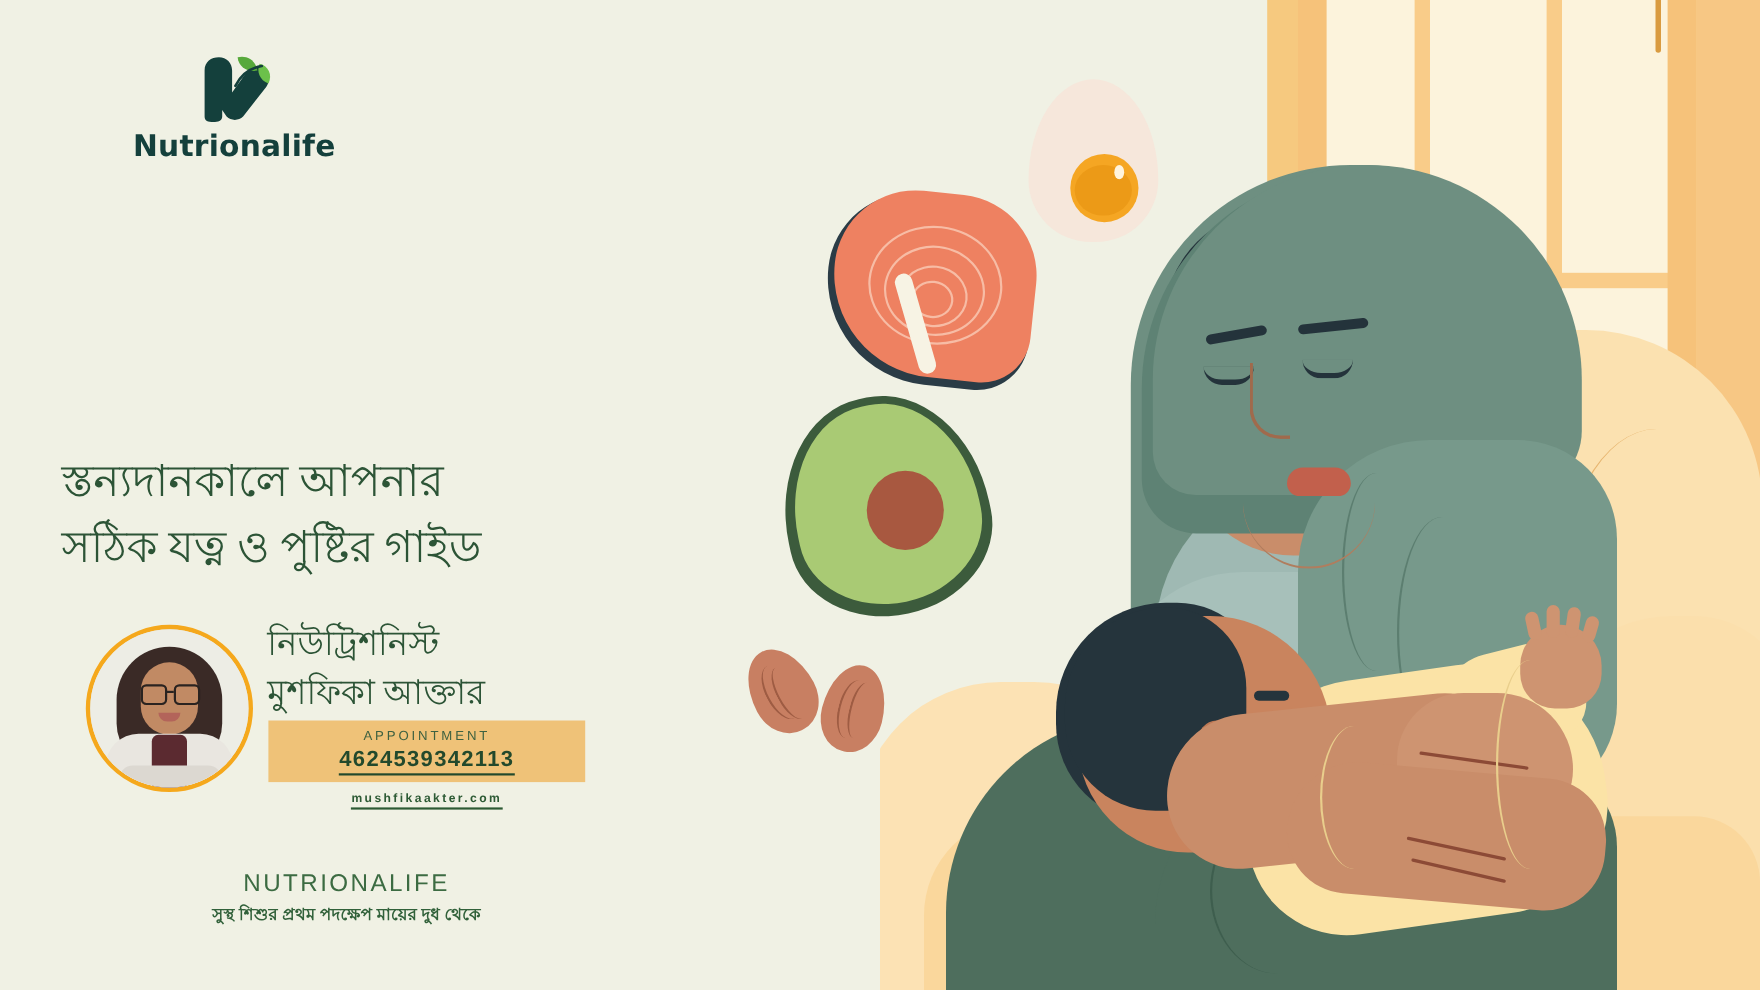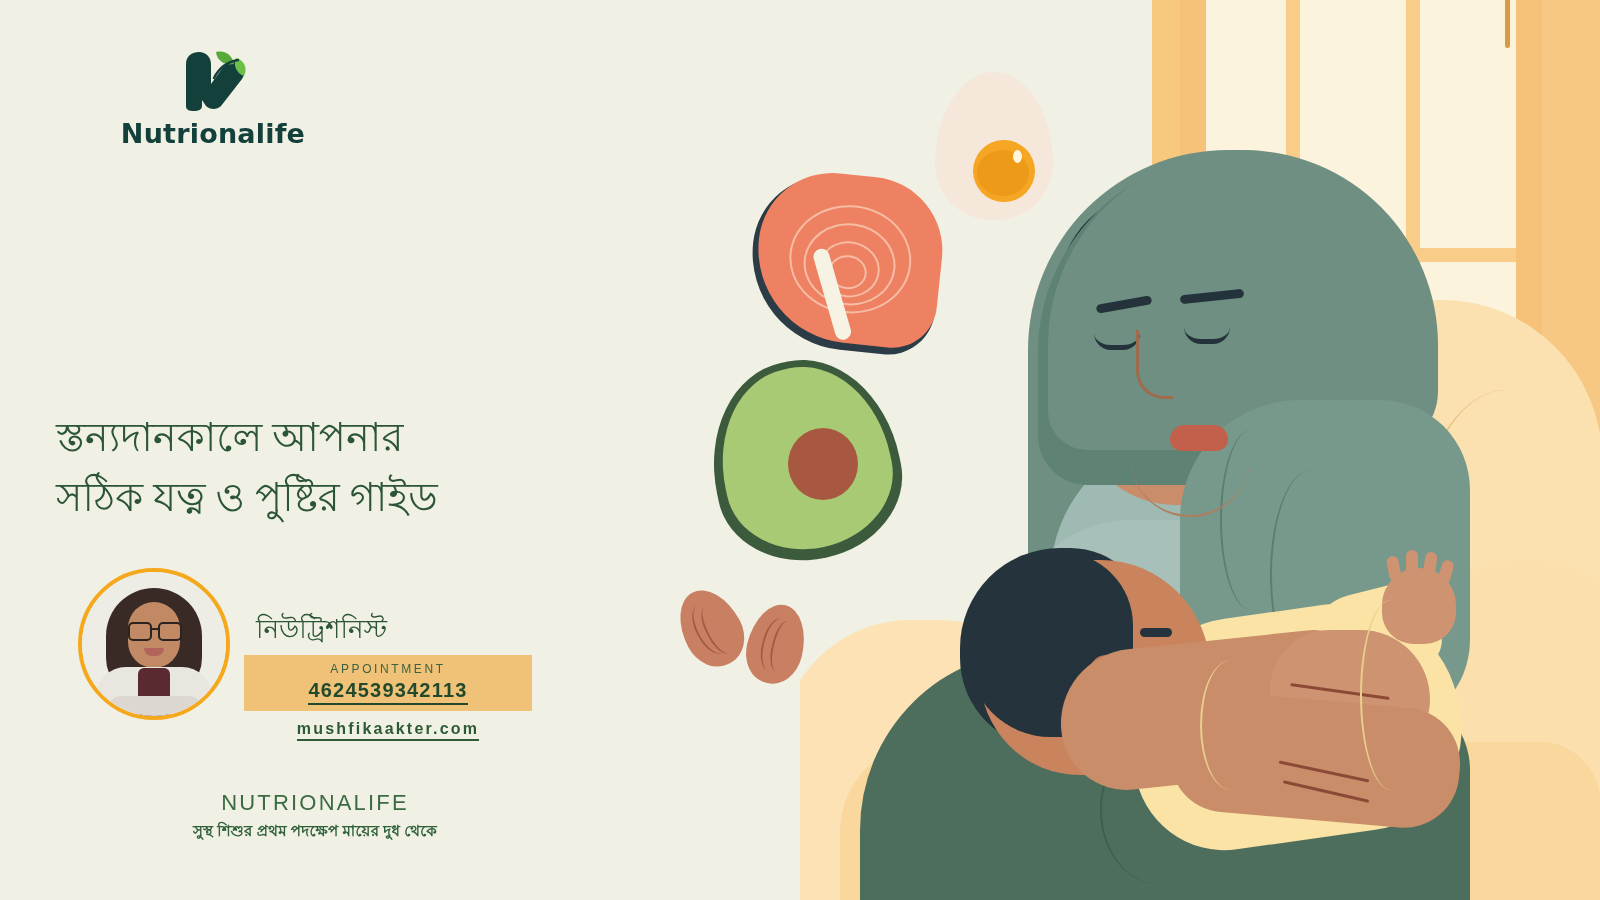--- a/index.html
+++ b/index.html
@@ -259,44 +259,44 @@
   .dp-hair{position:absolute;left:24px;top:16px;width:96px;height:110px;background:#3A2A26;border-radius:50px 50px 42px 42px;}
   .dp-face{position:absolute;left:46px;top:30px;width:52px;height:66px;background:#C18A64;border-radius:26px 26px 26px 26px;}
   .dp-glass{position:absolute;top:50px;width:20px;height:15px;border:2.4px solid #2A2320;border-radius:5px;}
   .dp-bridge{position:absolute;left:68px;top:56px;width:8px;height:2.4px;background:#2A2320;}
   .dp-smile{position:absolute;left:62px;top:76px;width:20px;height:8px;background:#B3645A;border-radius:0 0 12px 12px;}
   .dp-coat{position:absolute;left:14px;top:95px;width:116px;height:60px;background:#E9E6E0;border-radius:30px 30px 0 0;}
   .dp-inner{position:absolute;left:56px;top:96px;width:32px;height:50px;background:#5B2A30;border-radius:6px;}
   .dp-arm{position:absolute;left:26px;top:124px;width:94px;height:26px;background:#DCD8D1;border-radius:14px;}
 
   .nutr-title{
-    position:absolute;left:256px;top:563px;width:420px;
+    position:absolute;left:243px;top:563px;width:420px;
     font-family:"Liberation Serif","DejaVu Serif",serif;
-    font-size:26px;color:#2C5436;line-height:1.45;margin-top:48px;
+    font-size:31px;color:#2C5436;line-height:1.45;
   }
 
   .appt-box{
     position:absolute;left:244px;top:655px;width:288px;height:56px;
     background:#EFC278;display:flex;flex-direction:column;
     align-items:center;justify-content:center;
   }
   .appt-label{
     font-family:"Liberation Sans","DejaVu Sans",sans-serif;
     font-size:12px;color:#3E6140;letter-spacing:2.6px;line-height:1.25;
   }
   .appt-number{
     font-family:"Liberation Sans","DejaVu Sans",sans-serif;
     font-size:20px;font-weight:700;color:#23492C;letter-spacing:1.2px;
     border-bottom:2px solid #23492C;line-height:1.3;
   }
 
   .website{
     position:absolute;left:244px;top:720px;width:288px;text-align:center;
     font-family:"Liberation Sans","DejaVu Sans",sans-serif;
-    font-size:16px;font-weight:700;color:#2D5A34;letter-spacing:2.2px;
+    font-size:11px;font-weight:700;color:#2D5A34;letter-spacing:2.2px;
   }
   .website span{border-bottom:2px solid #2D5A34;padding-bottom:2px;}
 
   .footer{position:absolute;left:110px;top:790px;width:410px;text-align:center;}
   .footer-brand{
     font-family:"Liberation Sans","DejaVu Sans",sans-serif;
     font-size:22px;color:#3C6B42;letter-spacing:2.2px;
   }
   .footer-tag{
     margin-top:3px;
@@ -440,20 +440,21 @@
     <div class="dp-glass" style="left:76px"></div>
     <div class="dp-bridge"></div>
     <div class="dp-smile"></div>
     <div class="dp-coat"></div>
     <div class="dp-inner"></div>
     <div class="dp-arm"></div>
   </div>
 
   <div class="nutr-title">
     <div>নিউট্রিশনিস্ট</div>
+    <div>মুশফিকা আক্তার</div>
   </div>
 
   <div class="appt-box">
     <div class="appt-label">APPOINTMENT</div>
     <div class="appt-number">4624539342113</div>
   </div>
 
   <div class="website">
     <span>mushfikaakter.com</span>
   </div>

